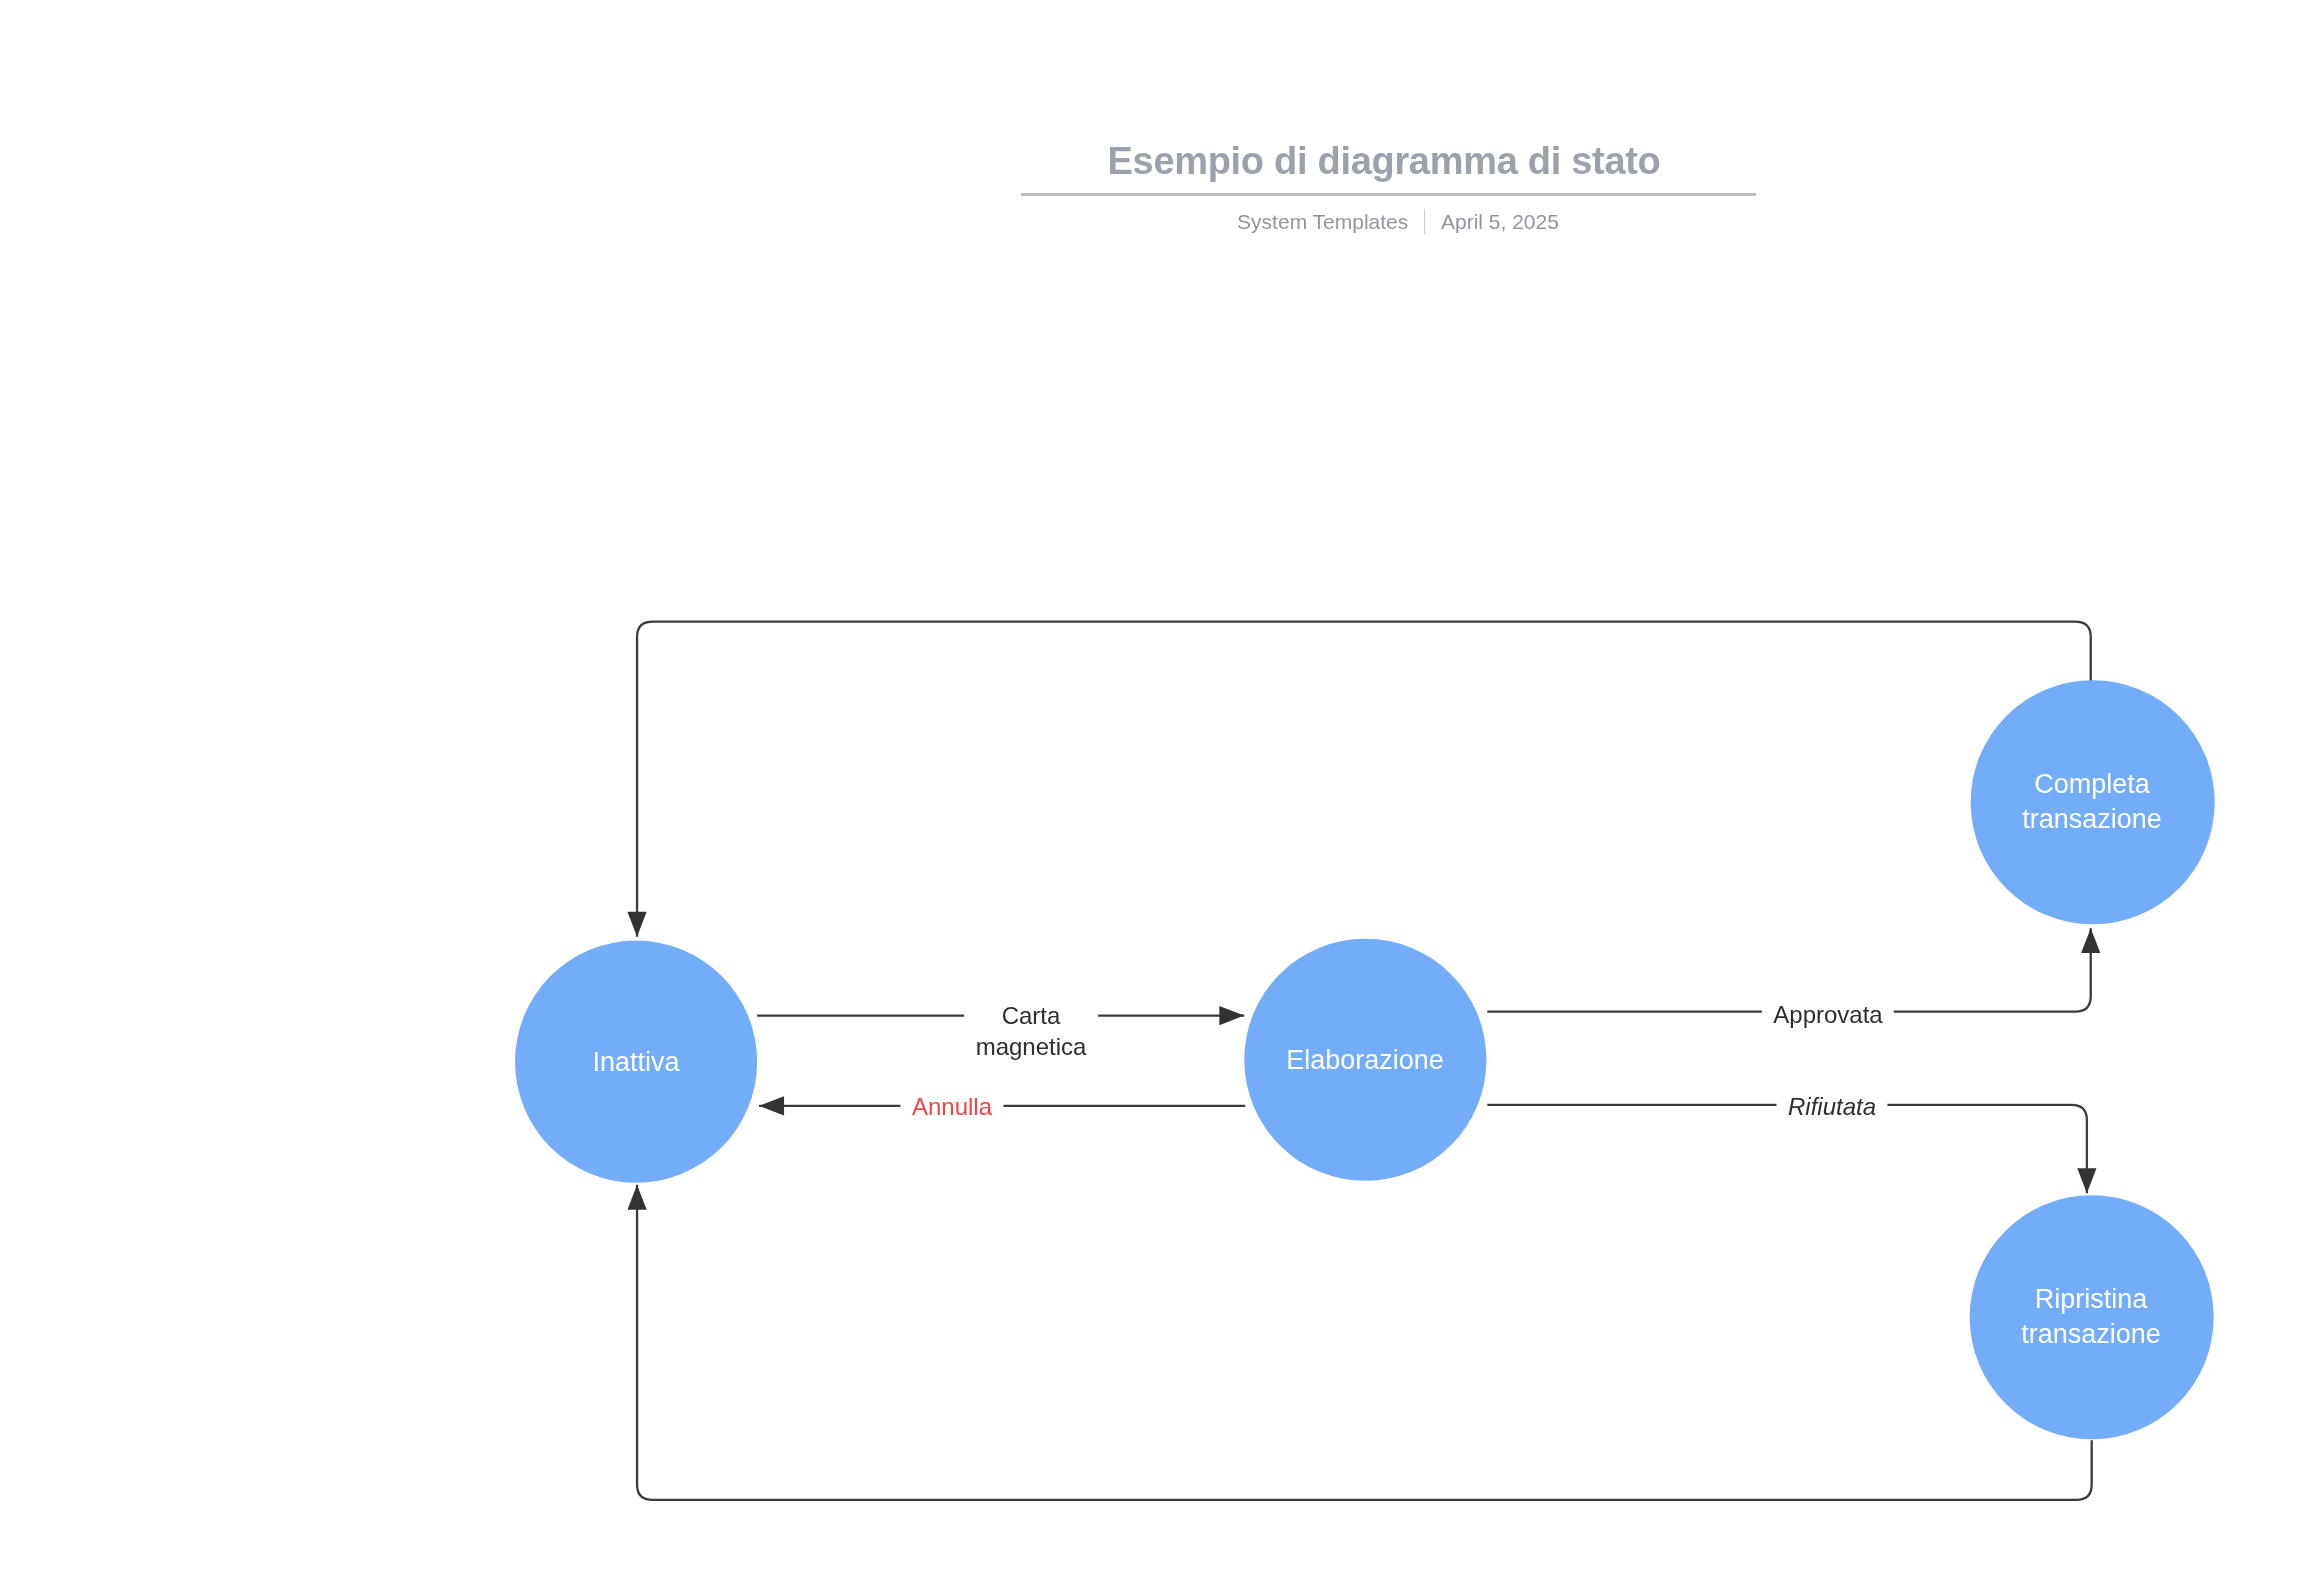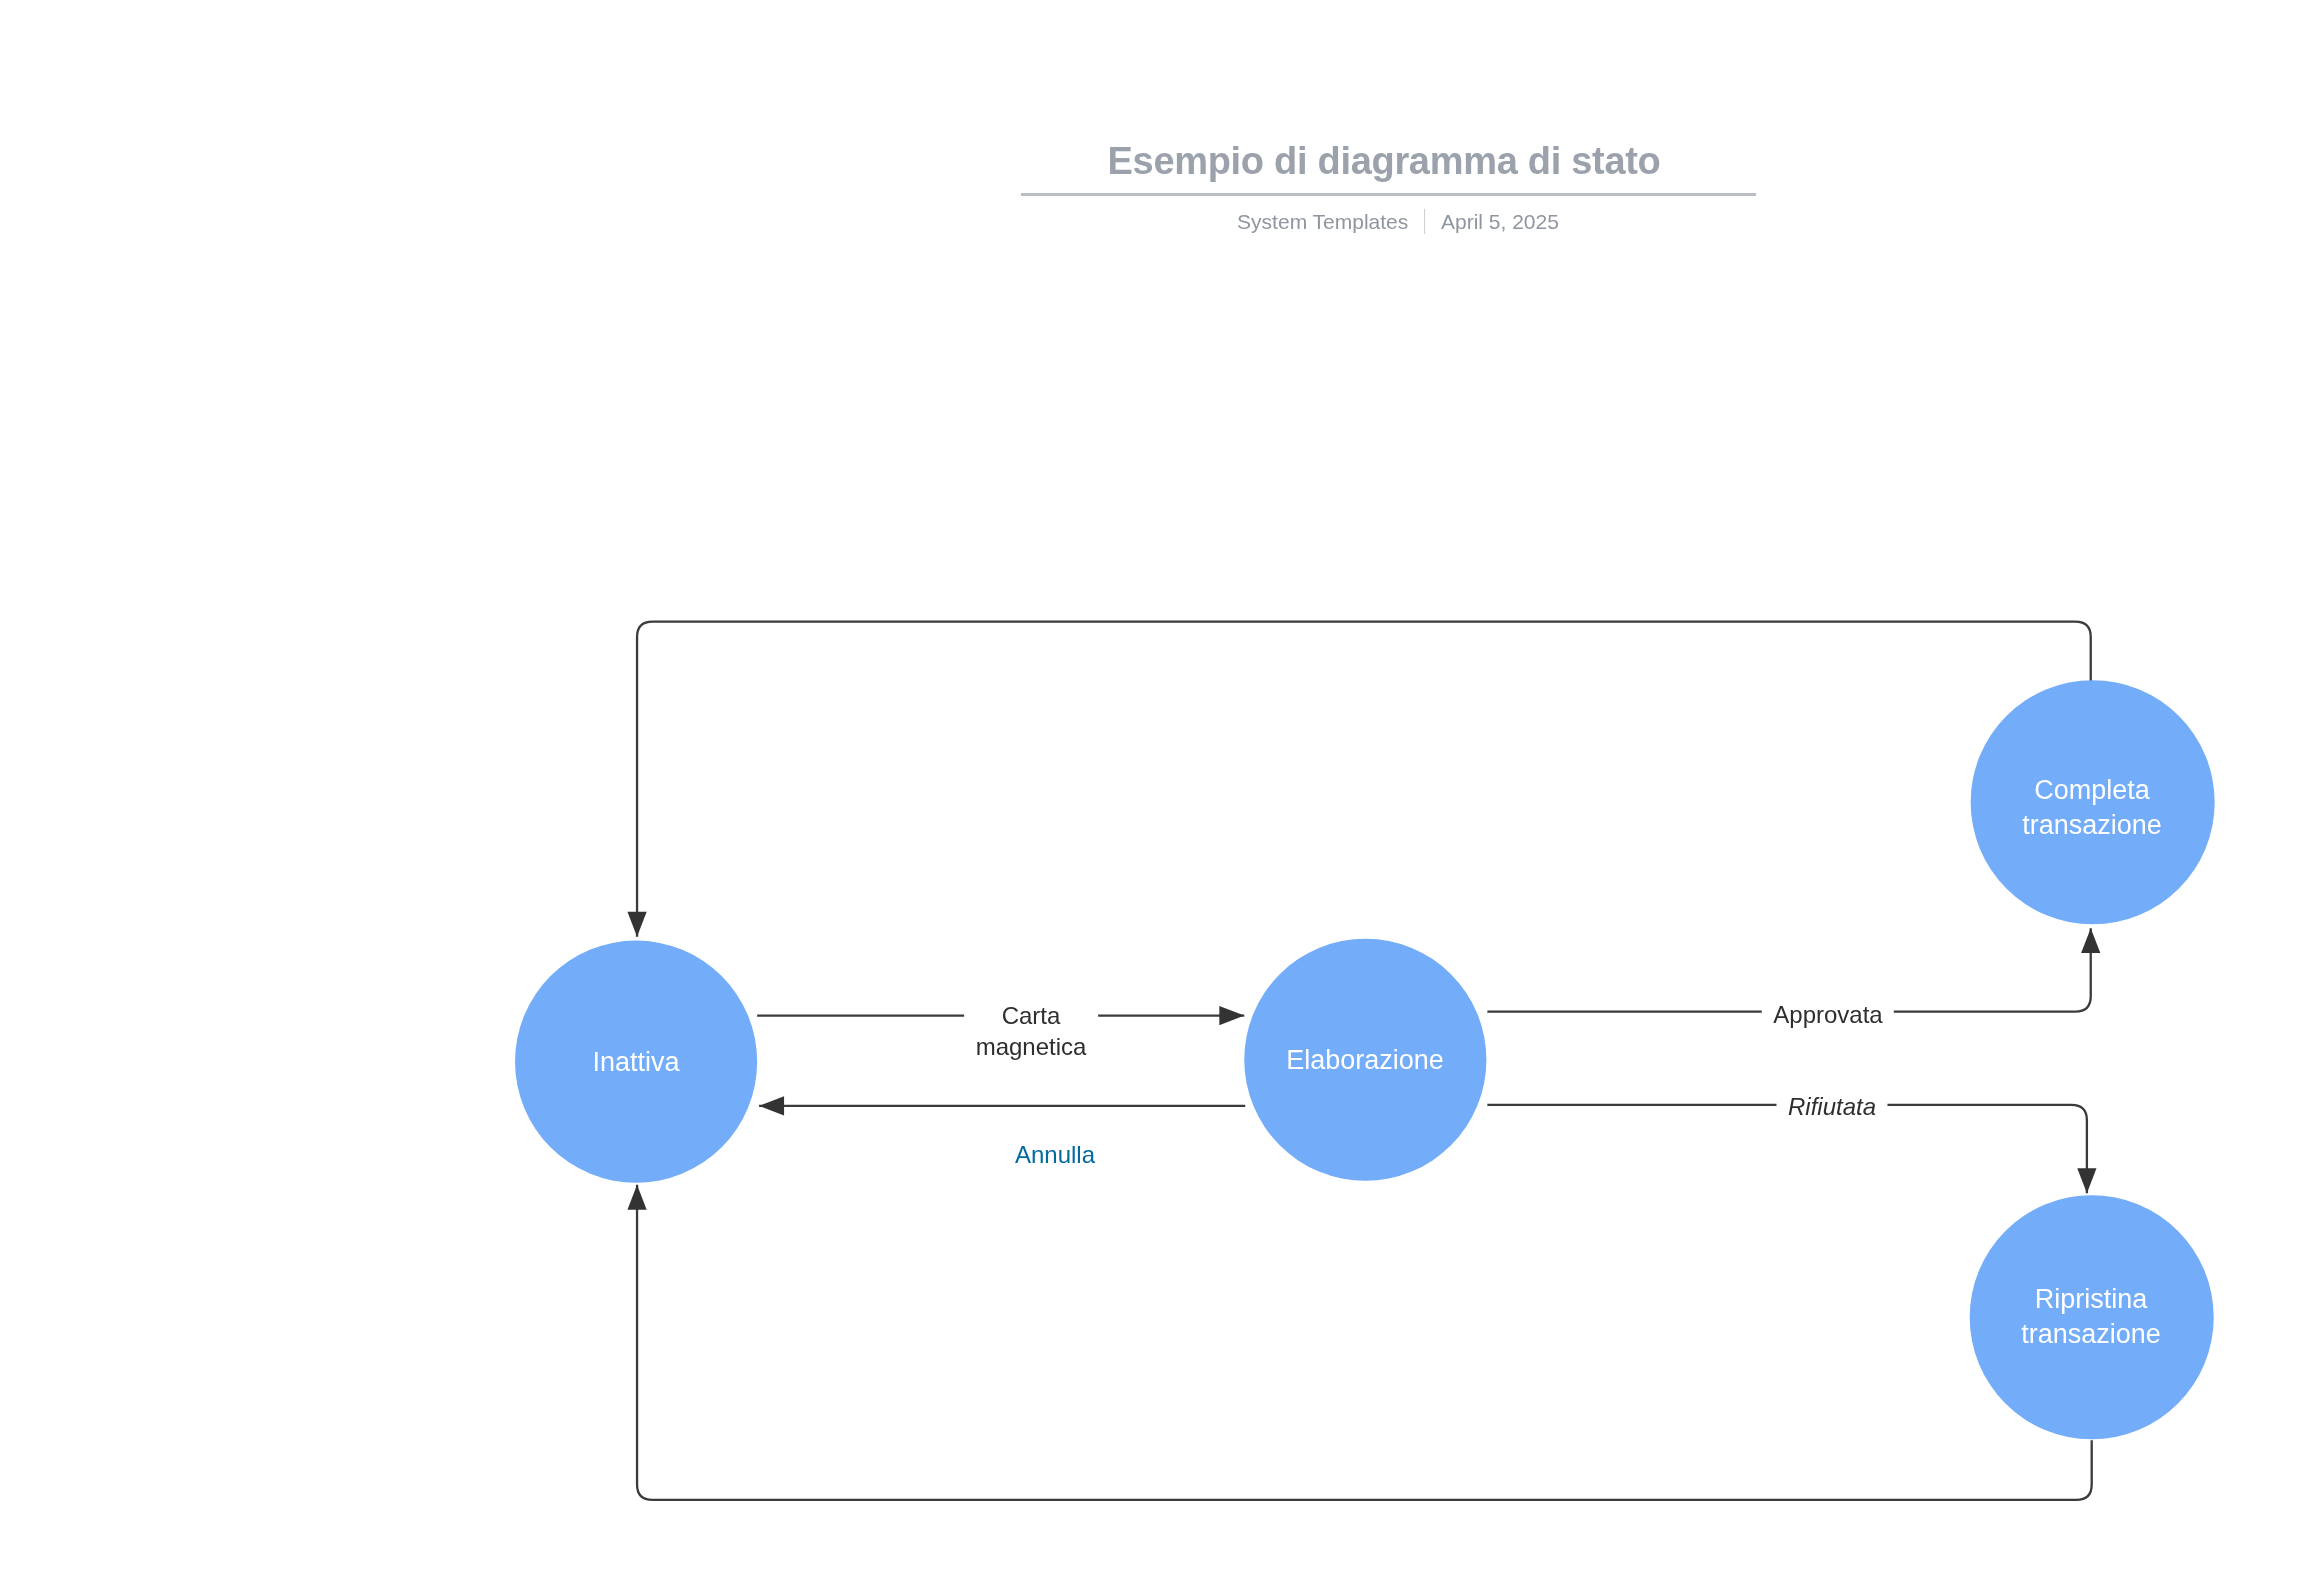--- a/index.html
+++ b/index.html
@@ -115,33 +115,33 @@
       <circle cx="2177" cy="1371" r="127" fill="#73ACF8"></circle>
     </svg>
 
   <div class="labels-layer" id="labels-layer">
       <div class="node-label" style="left: 636px; top: 1062px; color: rgb(255, 255, 255);">
         <span>Inattiva</span>
       </div>
       <div class="node-label" style="left: 1365px; top: 1060px; color: rgb(255, 255, 255);">
         <span>Elaborazione</span>
       </div>
-      <div class="node-label" style="left: 2092px; top: 802px; color: rgb(255, 255, 255); margin-top: 6px;">
+      <div class="node-label" style="left: 2092px; top: 802px; color: rgb(255, 255, 255);">
         <span>Completa</span>
         <span>transazione</span>
       </div>
       <div class="node-label" style="left: 2091px; top: 1317px; color: rgb(255, 255, 255);">
         <span>Ripristina</span>
         <span>transazione</span>
       </div>
       <div class="edge-label" style="left: 1031px; top: 1031px; color: rgb(46, 46, 46);">
         <span>Carta</span>
         <span>magnetica</span>
       </div>
-      <div class="edge-label" style="left: 1055px; top: 1106px; color: #0369a1; margin-top: 48px;">
+      <div class="edge-label" style="left: 952px; top: 1106px; color: #ef4444;">
         <span>Annulla</span>
       </div>
       <div class="edge-label" style="left: 1828px; top: 1014px; color: rgb(46, 46, 46);">
         <span>Approvata</span>
       </div>
       <div class="edge-label" style="left: 1832px; top: 1106px; color: rgb(46, 46, 46); font-style: italic;">
         <span>Rifiutata</span>
       </div>
     </div>
 </div>

